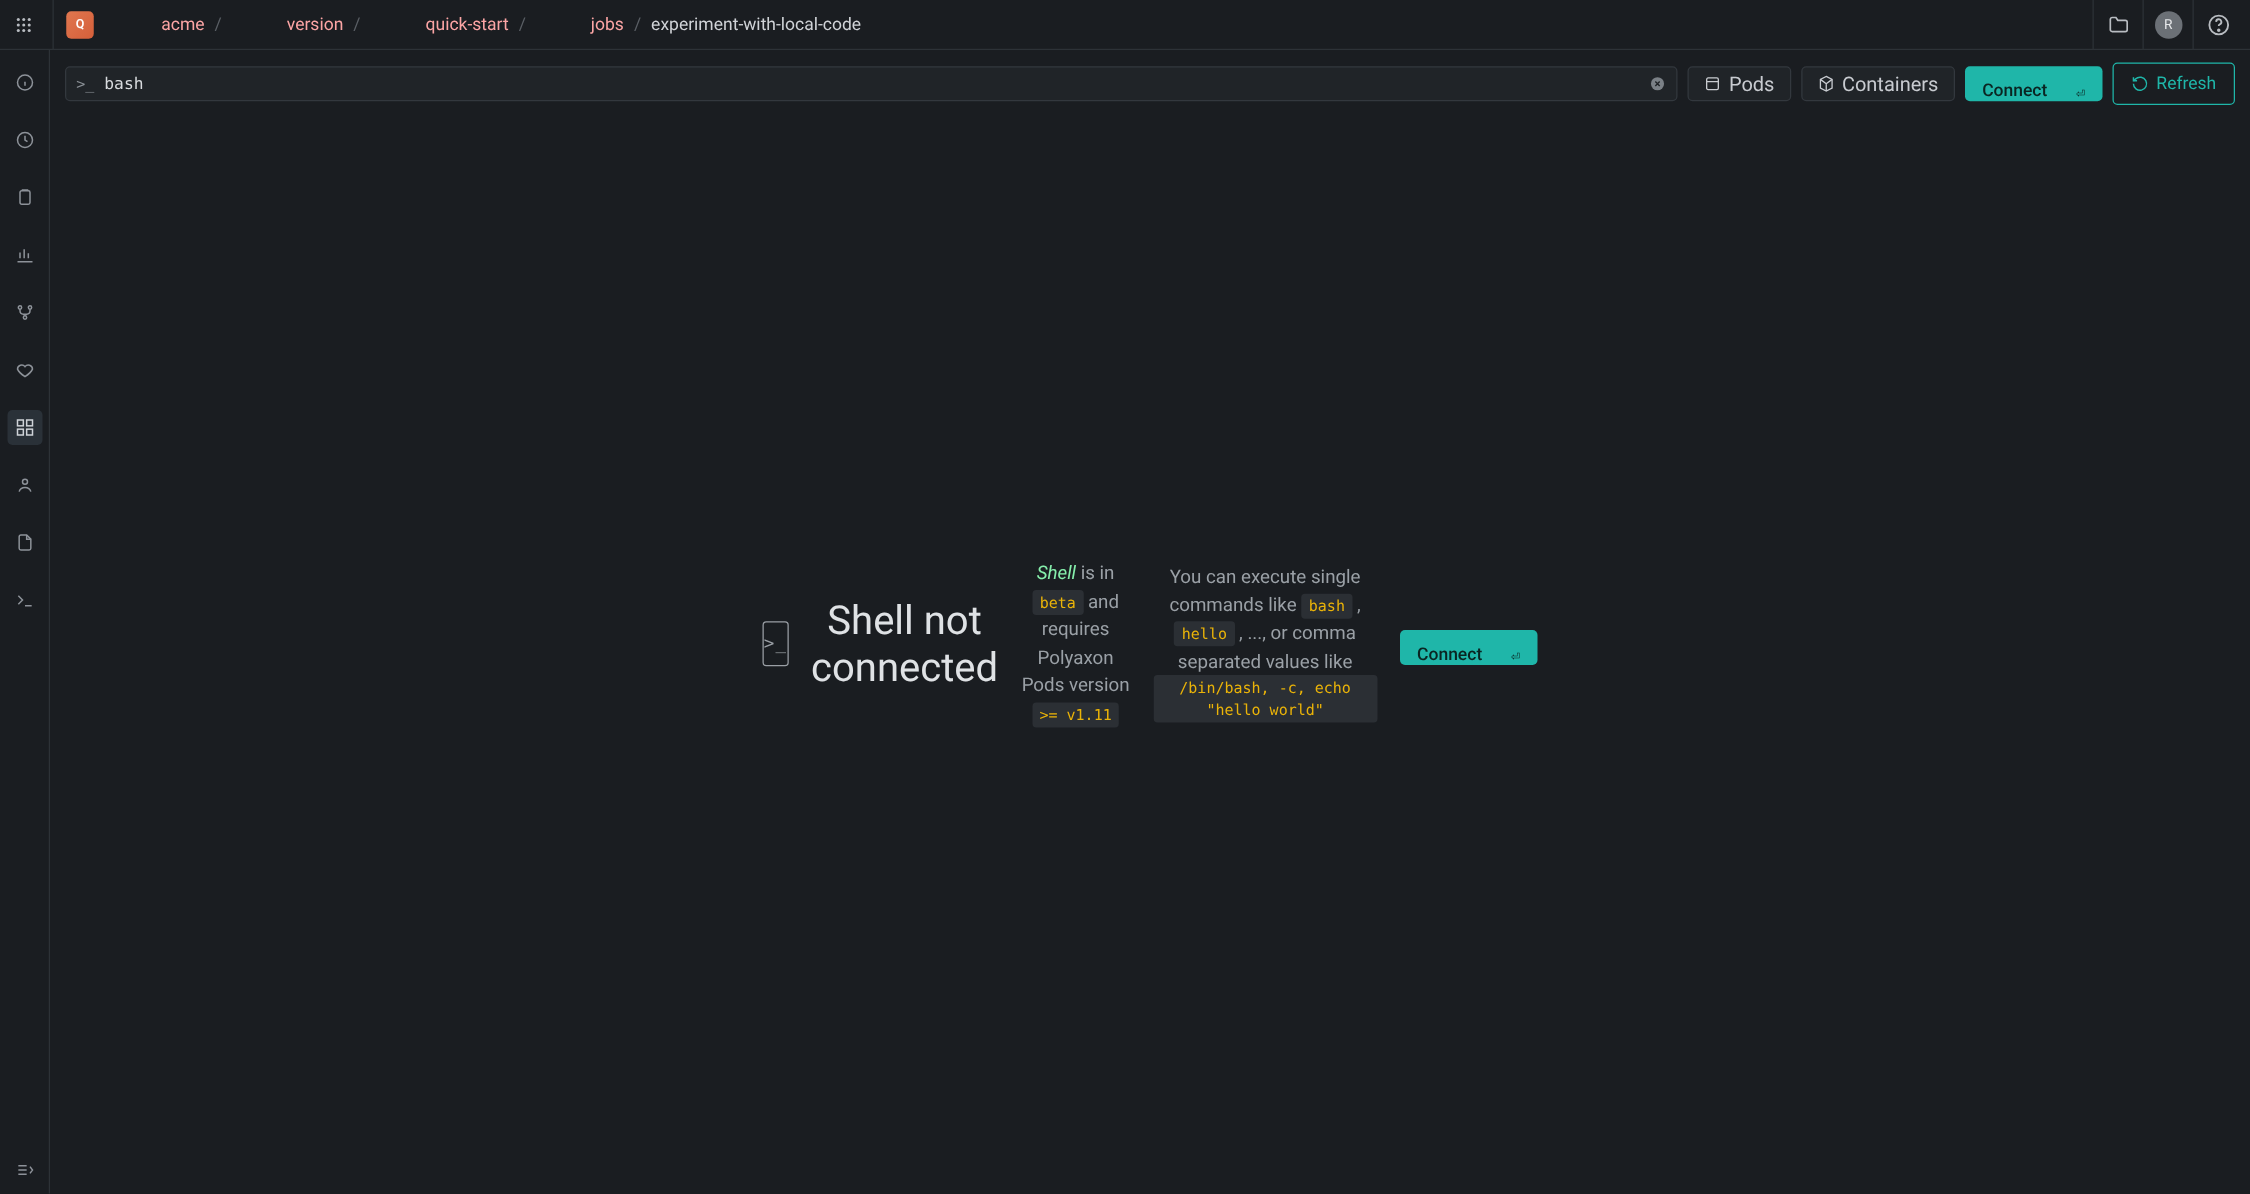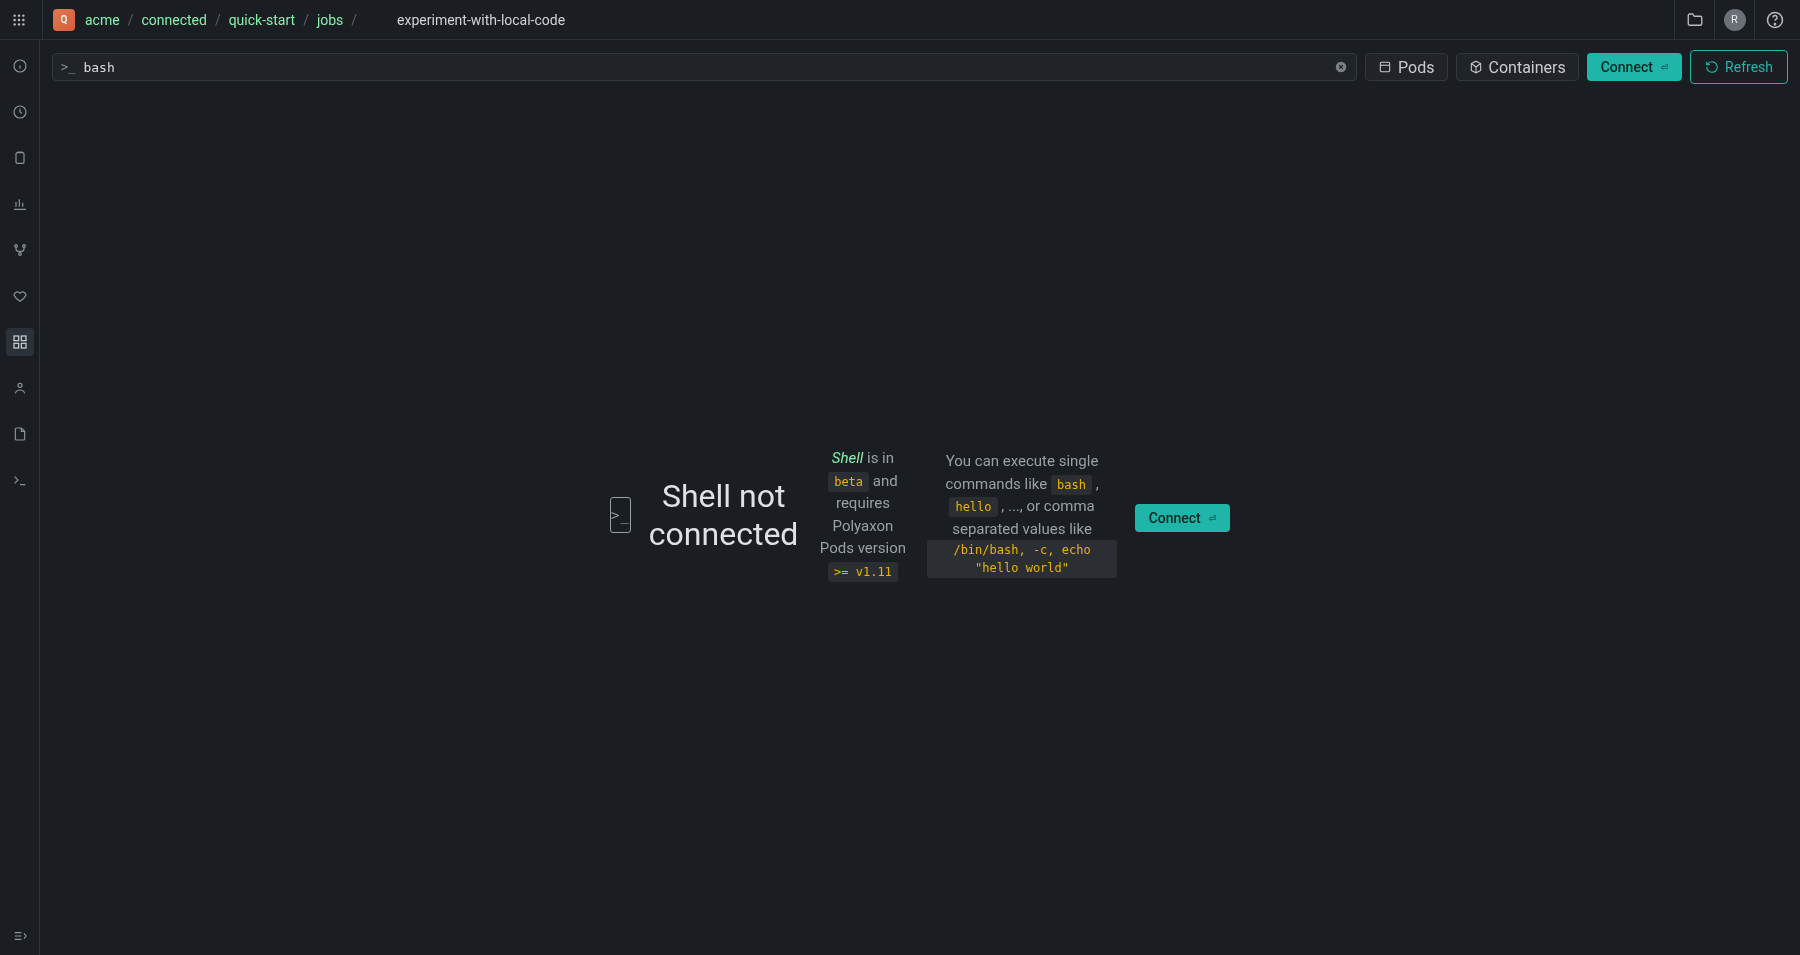--- a/index.html
+++ b/index.html
@@ -35,22 +35,22 @@
     background: linear-gradient(135deg,#e0774f,#d55f3a);
     border-radius:4px;
     display:flex; align-items:center; justify-content:center;
     font-size:10px; font-weight:600; color:#fff;
   }
   .crumbs {
     display:flex; align-items:center; gap:8px;
     color:#9aa0a6;
     font-size:14px;
   }
-  .crumbs a { color:#86efac; text-decoration:none; }
-  .crumbs .current { color:#d0d3d7;margin-left:32px; }
+  .crumbs a { color:#fca5a5; text-decoration:none;margin-left:44px; }
+  .crumbs .current { color:#d0d3d7; }
   .crumbs .sep { color:#5a5f65; }
   .top-right {
     margin-left:auto;
     display:flex; align-items:center; gap:0;
   }
   .icon-btn {
     width:40px; height:40px;
     display:flex; align-items:center; justify-content:center;
     color:#b8bcc1;
     border-left:1px solid #2d3237;
@@ -140,22 +140,22 @@
     gap:6px;
     padding:0 12px;
     background:#202428;
     border:1px solid #33383e;
     border-radius:4px;
     color:#c8cbd0;
     font-size:16px;
   }
   .primary-btn {
     height:28px;
-    display:flex; align-items:center;
-    gap:8px;
+    display:flex; align-items:flex-end;
+    gap:23px;
     padding:0 14px;
     background:#1fb6a9;
     color:#0a2522;
     border-radius:4px;
     font-size:14px;
     font-weight:500;
   }
   .outline-btn {
     height:28px;
     display:flex; align-items:center;
@@ -239,21 +239,21 @@
         <circle cx="3" cy="13" r="1.4"></circle>
         <circle cx="8" cy="13" r="1.4"></circle>
         <circle cx="13" cy="13" r="1.4"></circle>
       </svg>
   </div>
   <div class="divider-v"></div>
   <div class="logo-badge">Q</div>
   <nav class="crumbs">
     <a href="#">acme</a>
     <span class="sep">/</span>
-    <a href="#">connected</a>
+    <a href="#">version</a>
     <span class="sep">/</span>
     <a href="#">quick-start</a>
     <span class="sep">/</span>
     <a href="#">jobs</a>
     <span class="sep">/</span>
     <span class="current">experiment-with-local-code</span>
   </nav>
 
   <div class="top-right">
     <div class="icon-btn">

